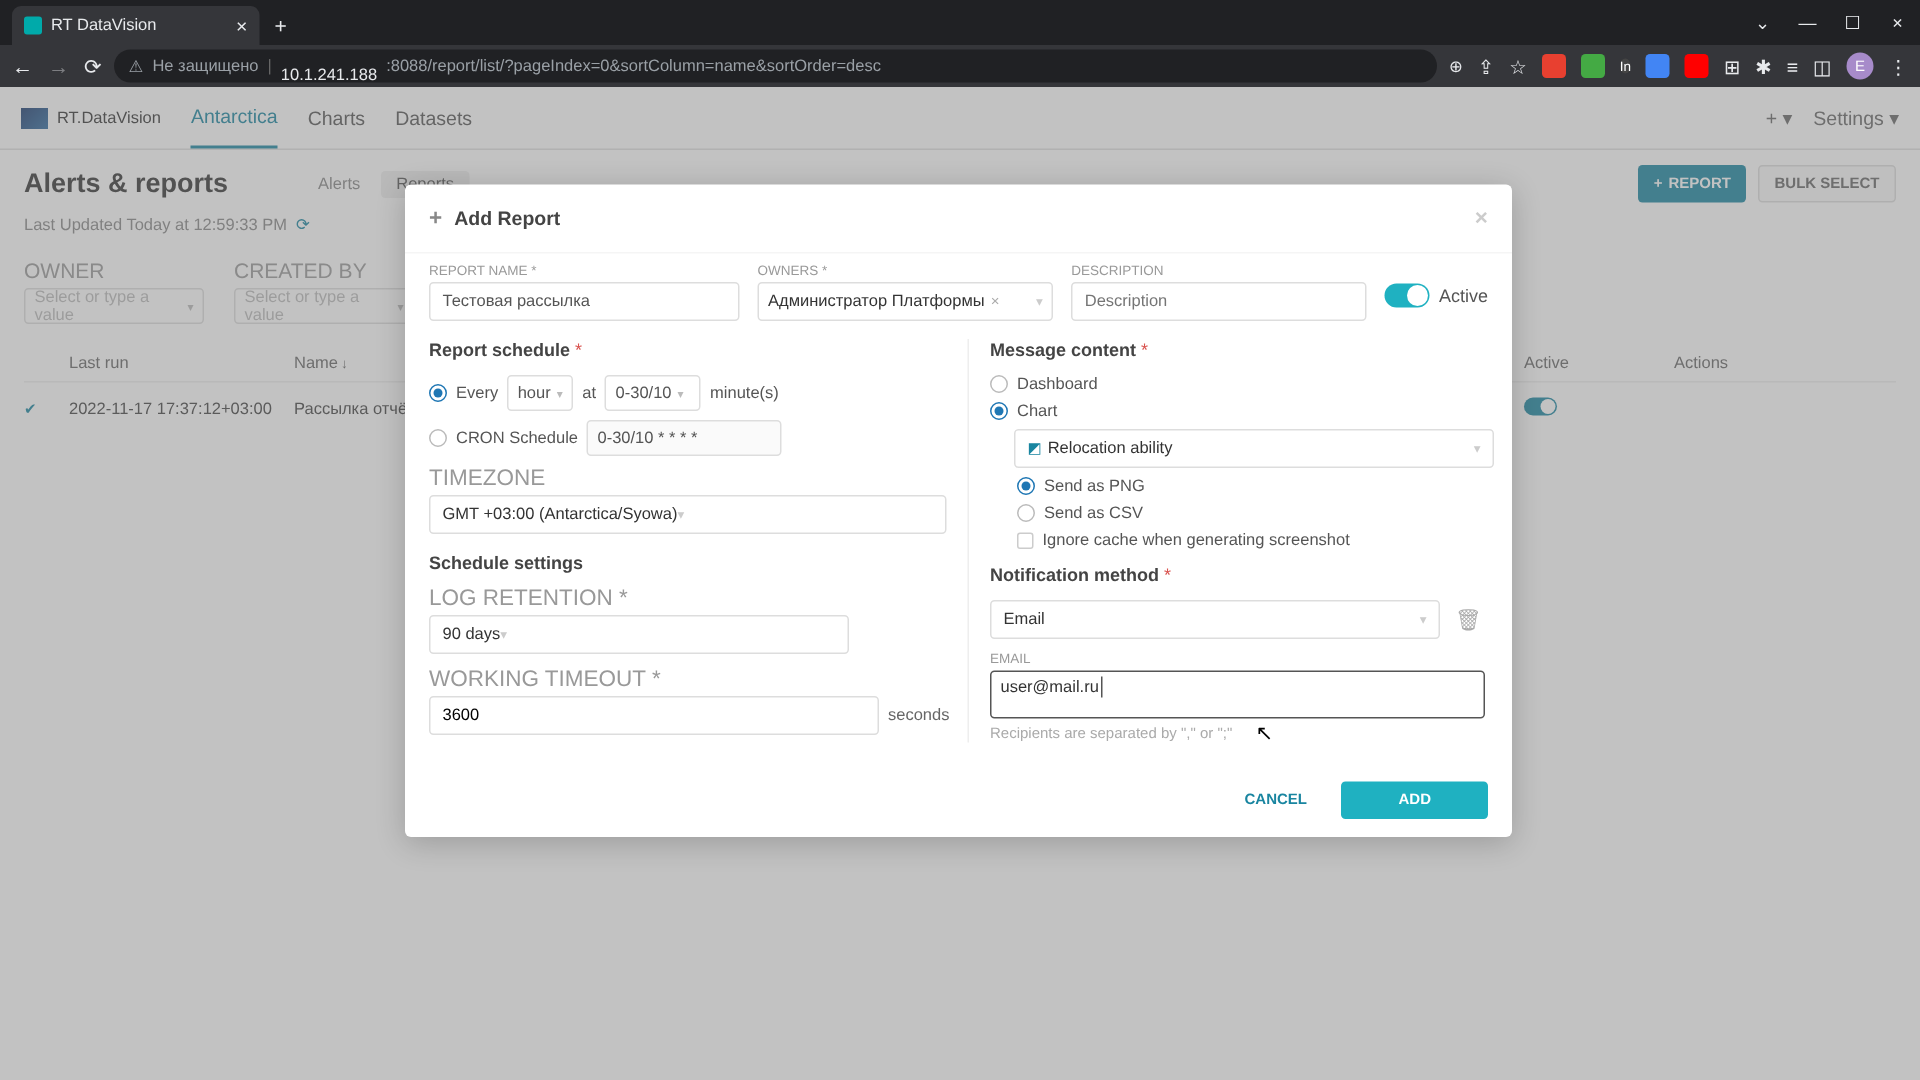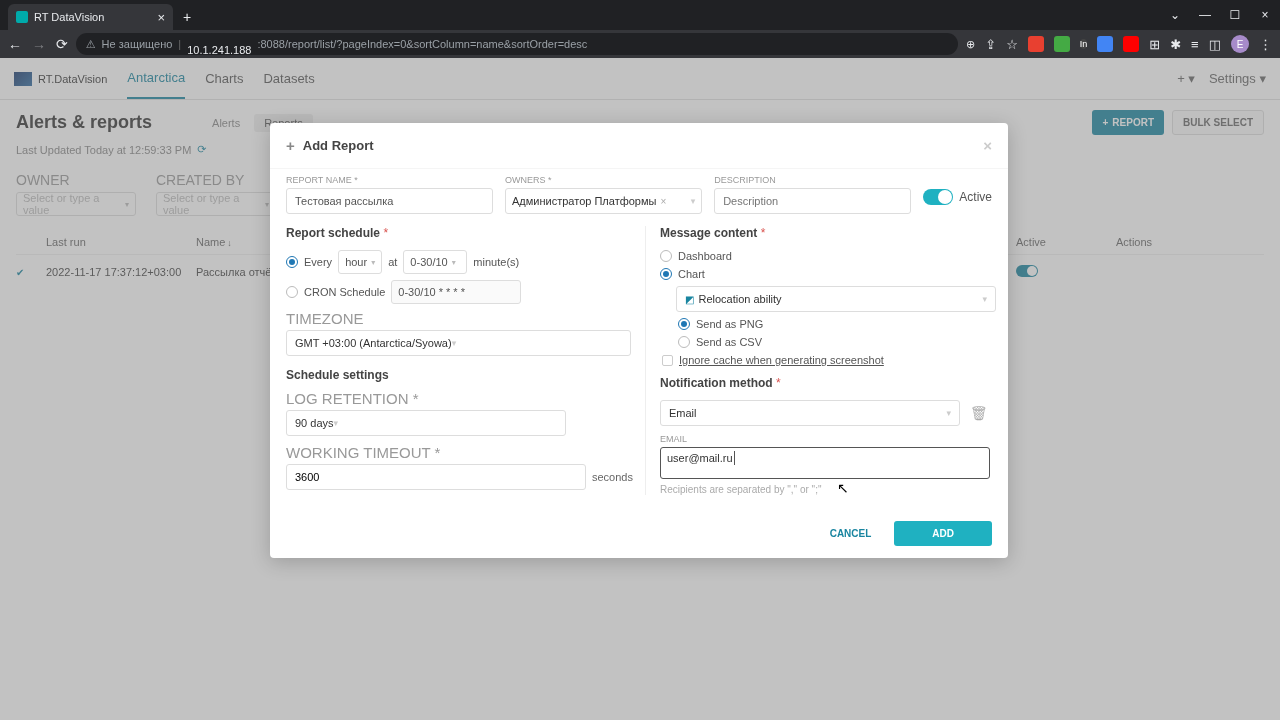--- a/index.html
+++ b/index.html
@@ -99,21 +99,21 @@
 .cron-inp { width:130px; height:24px; border:1px solid #ddd; border-radius:3px; padding:0 6px;font-size:11px; background:#fafafa;}
 .tzlabel { font-size:15px; color:#999; margin-top:6px; text-transform:uppercase;}
 .tz-sel { width: 345px; height: 26px; border:1px solid #ddd; border-radius:3px; padding:0 8px; font-size:11px; display:flex;align-items:center;justify-content:flex-start; margin-top:3px;}
 .subsection-title { font-size:12px; font-weight:600; color:#444; margin-top:12px; margin-bottom:8px;}
 .full-sel { width:280px; }
 .wide-inp { width:300px; height:26px; border:1px solid #ddd; border-radius:3px; padding:0 8px; font-size:11px;}
 .seconds-lbl { font-size:11px; color:#666; margin-left:6px;}
 
 .opt-row { display:flex; align-items:flex-end; gap:6px; font-size:11px; color:#555; margin-bottom:6px;}
 .opt-row.sub { margin-left:18px; }
-.opt-row.sub2 { margin-left:2px;text-decoration:underline; }
+.opt-row.sub2 { margin-left:18px; }
 .checkbox { width:11px; height:11px; border:1px solid #ccc; border-radius:2px; display:inline-block;}
 .chart-sel { width: 100%; height:26px; border:1px solid #ddd; border-radius:3px; padding:0 8px; font-size:11px; display:flex;align-items:center; margin:4px 0 6px 16px; width: 320px; gap:4px;}
 .chart-sel .ico { color:#1985a0; font-size:10px;}
 .chart-sel .caret{margin-left:auto;color:#ccc;font-size:9px;}
 .notif-sel { width: 300px; height:26px; border:1px solid #ddd; border-radius:3px; padding:0 8px; font-size:11px; display:flex;align-items:center;justify-content:space-between;}
 .trash { color:#aaa; font-size:14px; margin-left:10px;}
 .email-field-label { font-size:9px; color:#999; margin-top:8px; text-transform:uppercase;}
 .email-input { width: 330px; height:32px; border:1.5px solid #555; border-radius:3px; padding:3px 6px; font-size:11px; margin-top:3px;}
 .email-input .val { display:inline-block; border-right:1px solid #555; padding-right:1px; line-height:14px;}
 .hint { font-size:10px; color:#aaa; margin-top:5px;}

